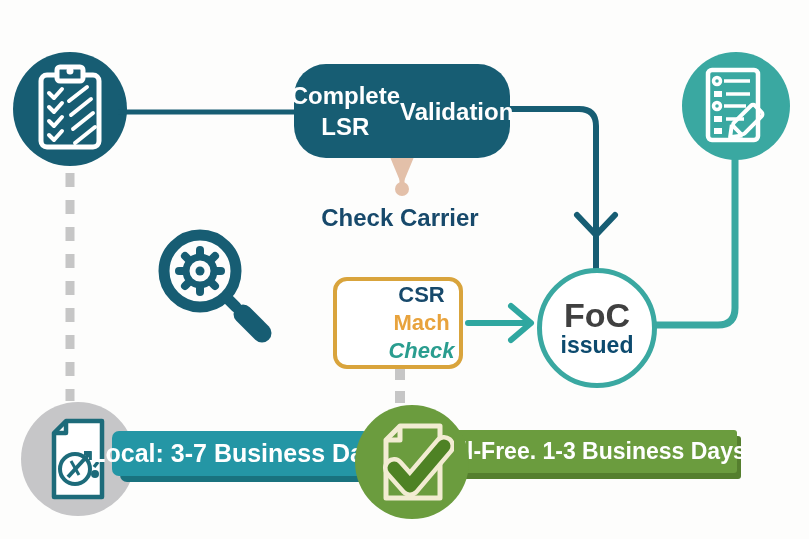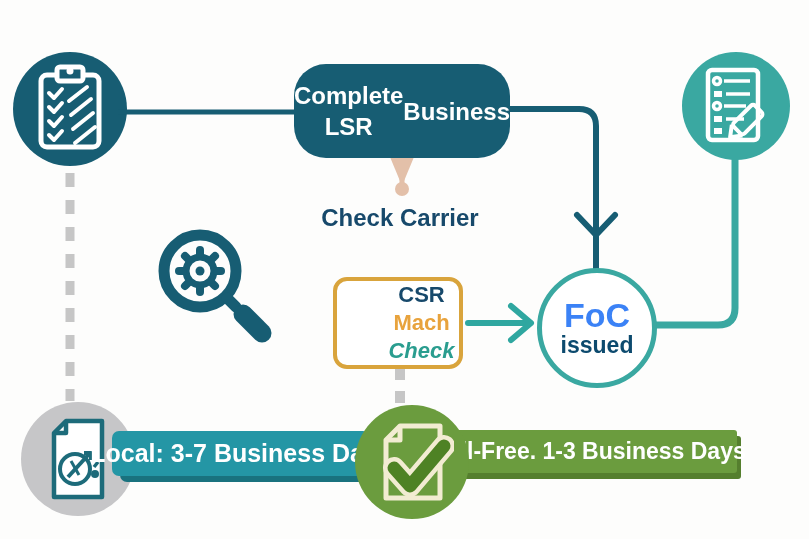--- a/index.html
+++ b/index.html
@@ -10,21 +10,21 @@
   }
   .abs{position:absolute;}
   svg{display:block;}
   .node-circle{position:absolute;border-radius:50%;display:flex;align-items:center;justify-content:center;}
   .tl-circle{left:13px;top:52px;width:114px;height:114px;background:#175d73;}
   .tr-circle{left:682px;top:52px;width:108px;height:108px;background:#3aa8a1;}
   .gray-circle{left:21px;top:402px;width:114px;height:114px;background:#c6c6c8;z-index:3;}
   .green-circle{left:355px;top:405px;width:114px;height:114px;background:#6b9c3e;z-index:6;}
   .foc-circle{left:537px;top:268px;width:120px;height:120px;background:#ffffff;border:5px solid #3aa8a1;box-sizing:border-box;z-index:2;
     display:flex;flex-direction:column;align-items:center;justify-content:center;}
-  .foc-title{font-size:34px;font-weight:700;color:#3b82f6;line-height:34px;}
+  .foc-title{font-size:34px;font-weight:700;color:#404040;line-height:34px;}
   .foc-sub{font-size:23px;font-weight:700;color:#0c4a6e;line-height:26px;}
   .lsr-box{
     left:294px;top:64px;width:216px;height:94px;background:#175d73;border-radius:32px;z-index:2;
     display:flex;flex-direction:row;align-items:center;justify-content:center;
     color:#ffffff;font-size:24px;font-weight:700;line-height:31px;text-align:center;
   }
   .losing-text{
     left:290px;top:203px;width:220px;text-align:center;z-index:2;
     color:#17496b;font-size:24px;font-weight:700;line-height:30px;
   }
@@ -87,21 +87,21 @@
         <path d="M40 38 L58 24"></path>
         <path d="M42 52 L62 36"></path>
         <path d="M44 66 L64 50"></path>
         <path d="M46 80 L66 64"></path>
       </g>
     </svg>
   </div>
 
   <div class="abs lsr-box">
     <div>Complete LSR</div>
-    <div>Business</div>
+    <div>Validation</div>
   </div>
 
   <div class="node-circle tr-circle">
     <svg width="84" height="84" viewBox="0 0 84 84">
       <rect x="14" y="6" width="50" height="70" rx="4" stroke="#ffffff" stroke-width="4.5" fill="none"></rect>
       <g stroke="#ffffff" stroke-width="3.5" fill="none">
         <circle cx="23" cy="17" r="3.5"></circle>
         <path d="M30 17 H 56"></path>
         <rect x="20" y="27" width="8" height="6" fill="#ffffff" stroke="none"></rect>
         <path d="M32 30 H 56"></path>

